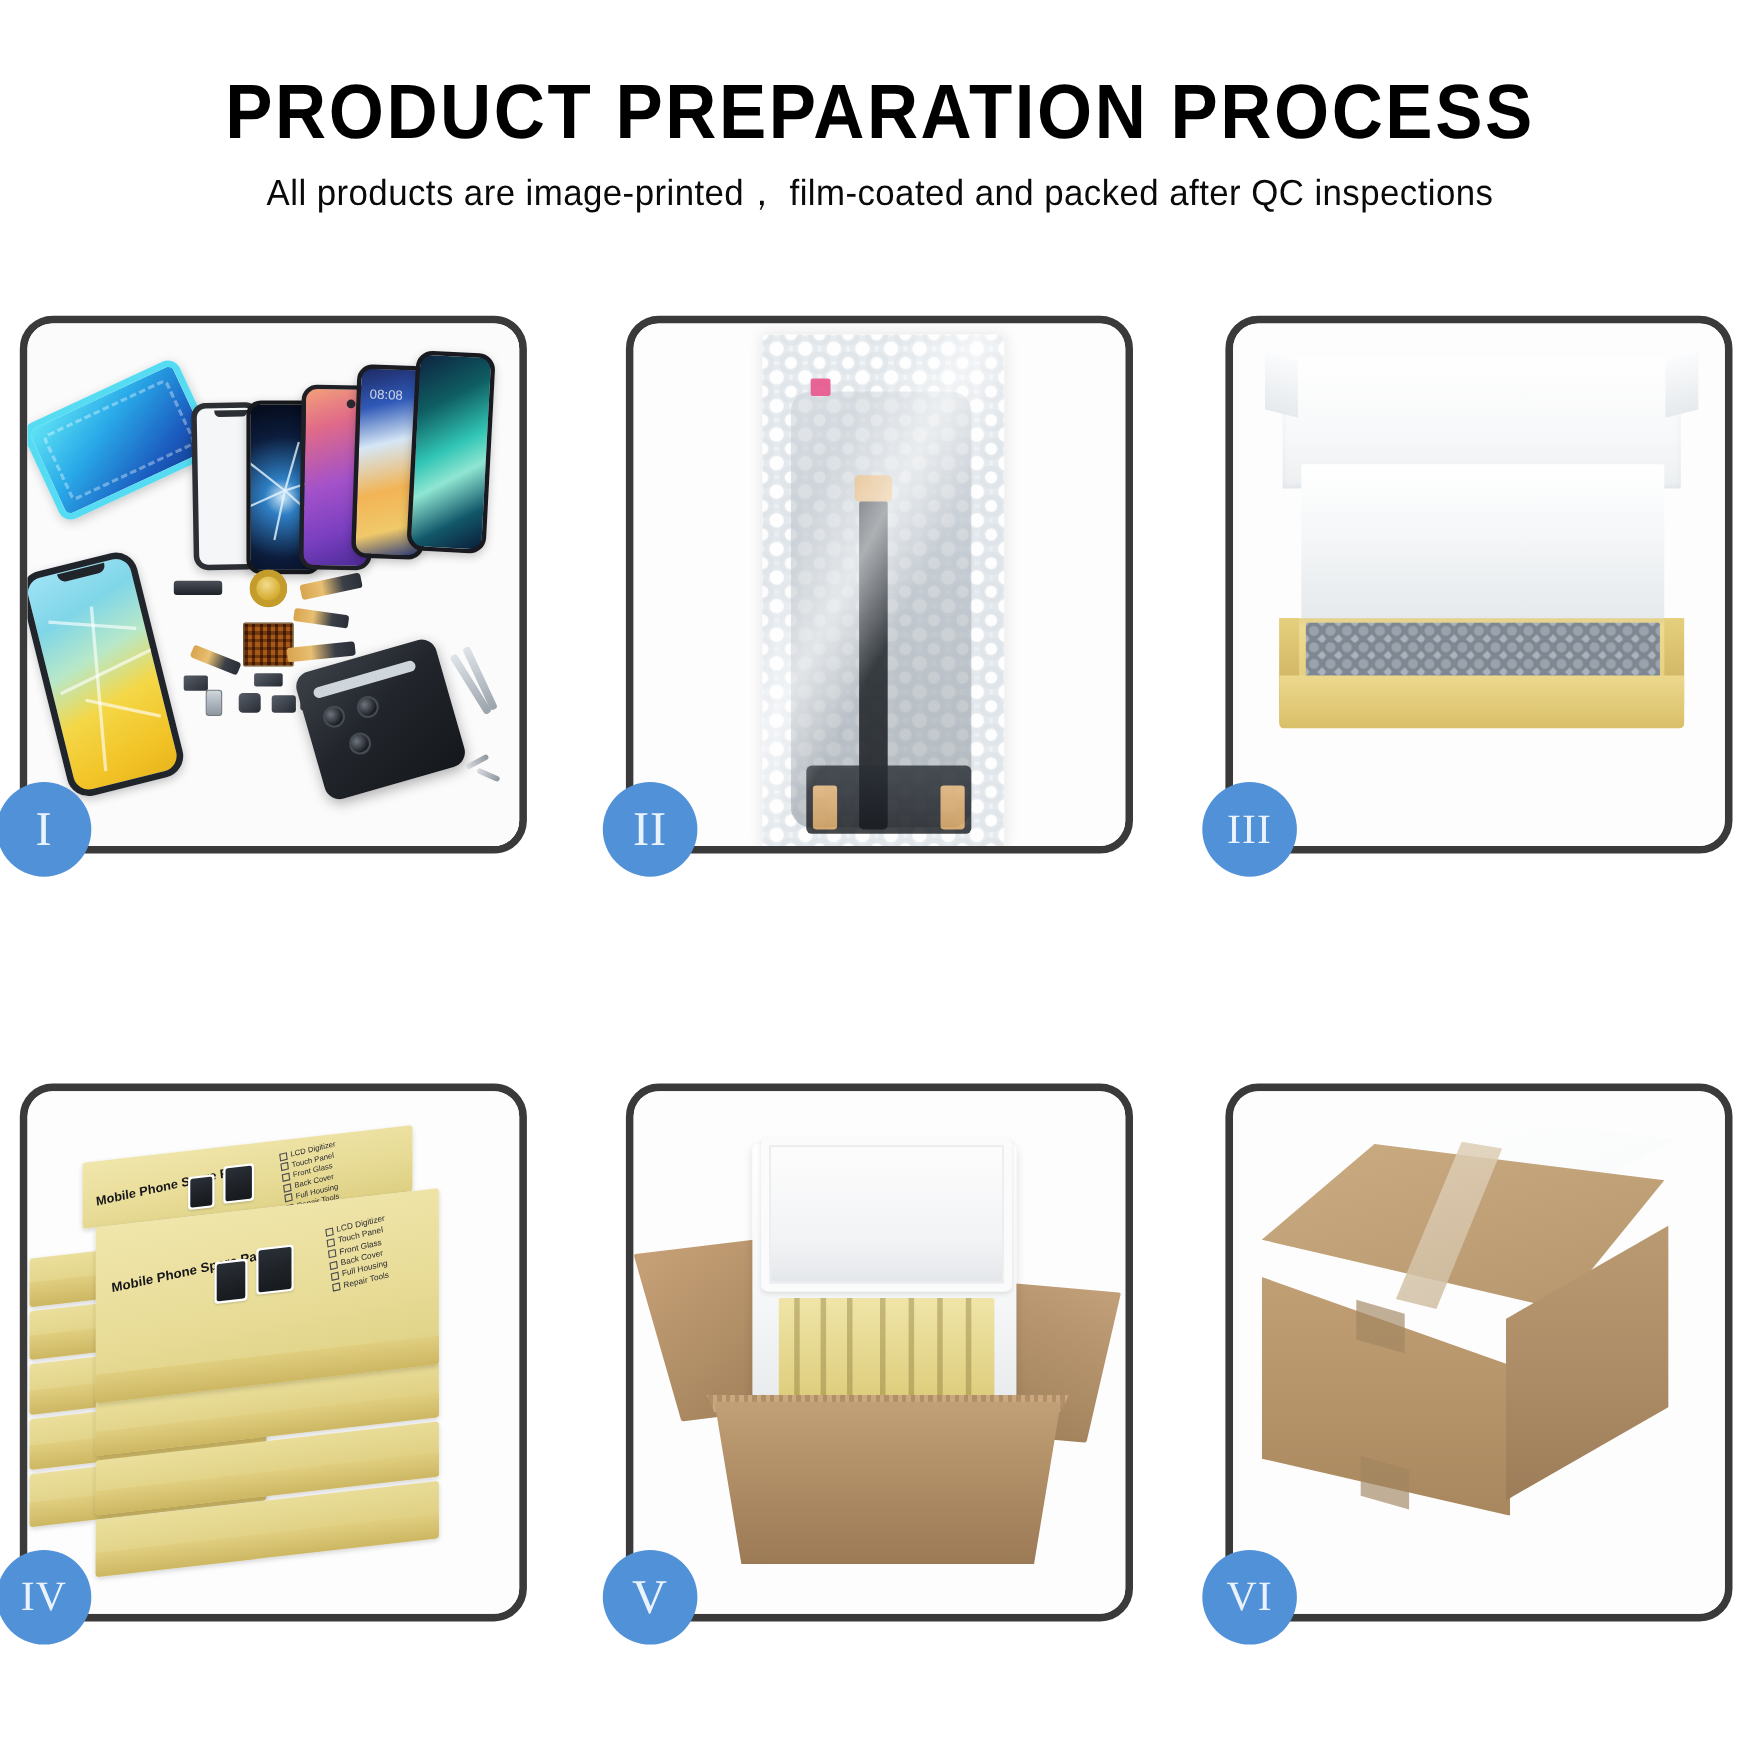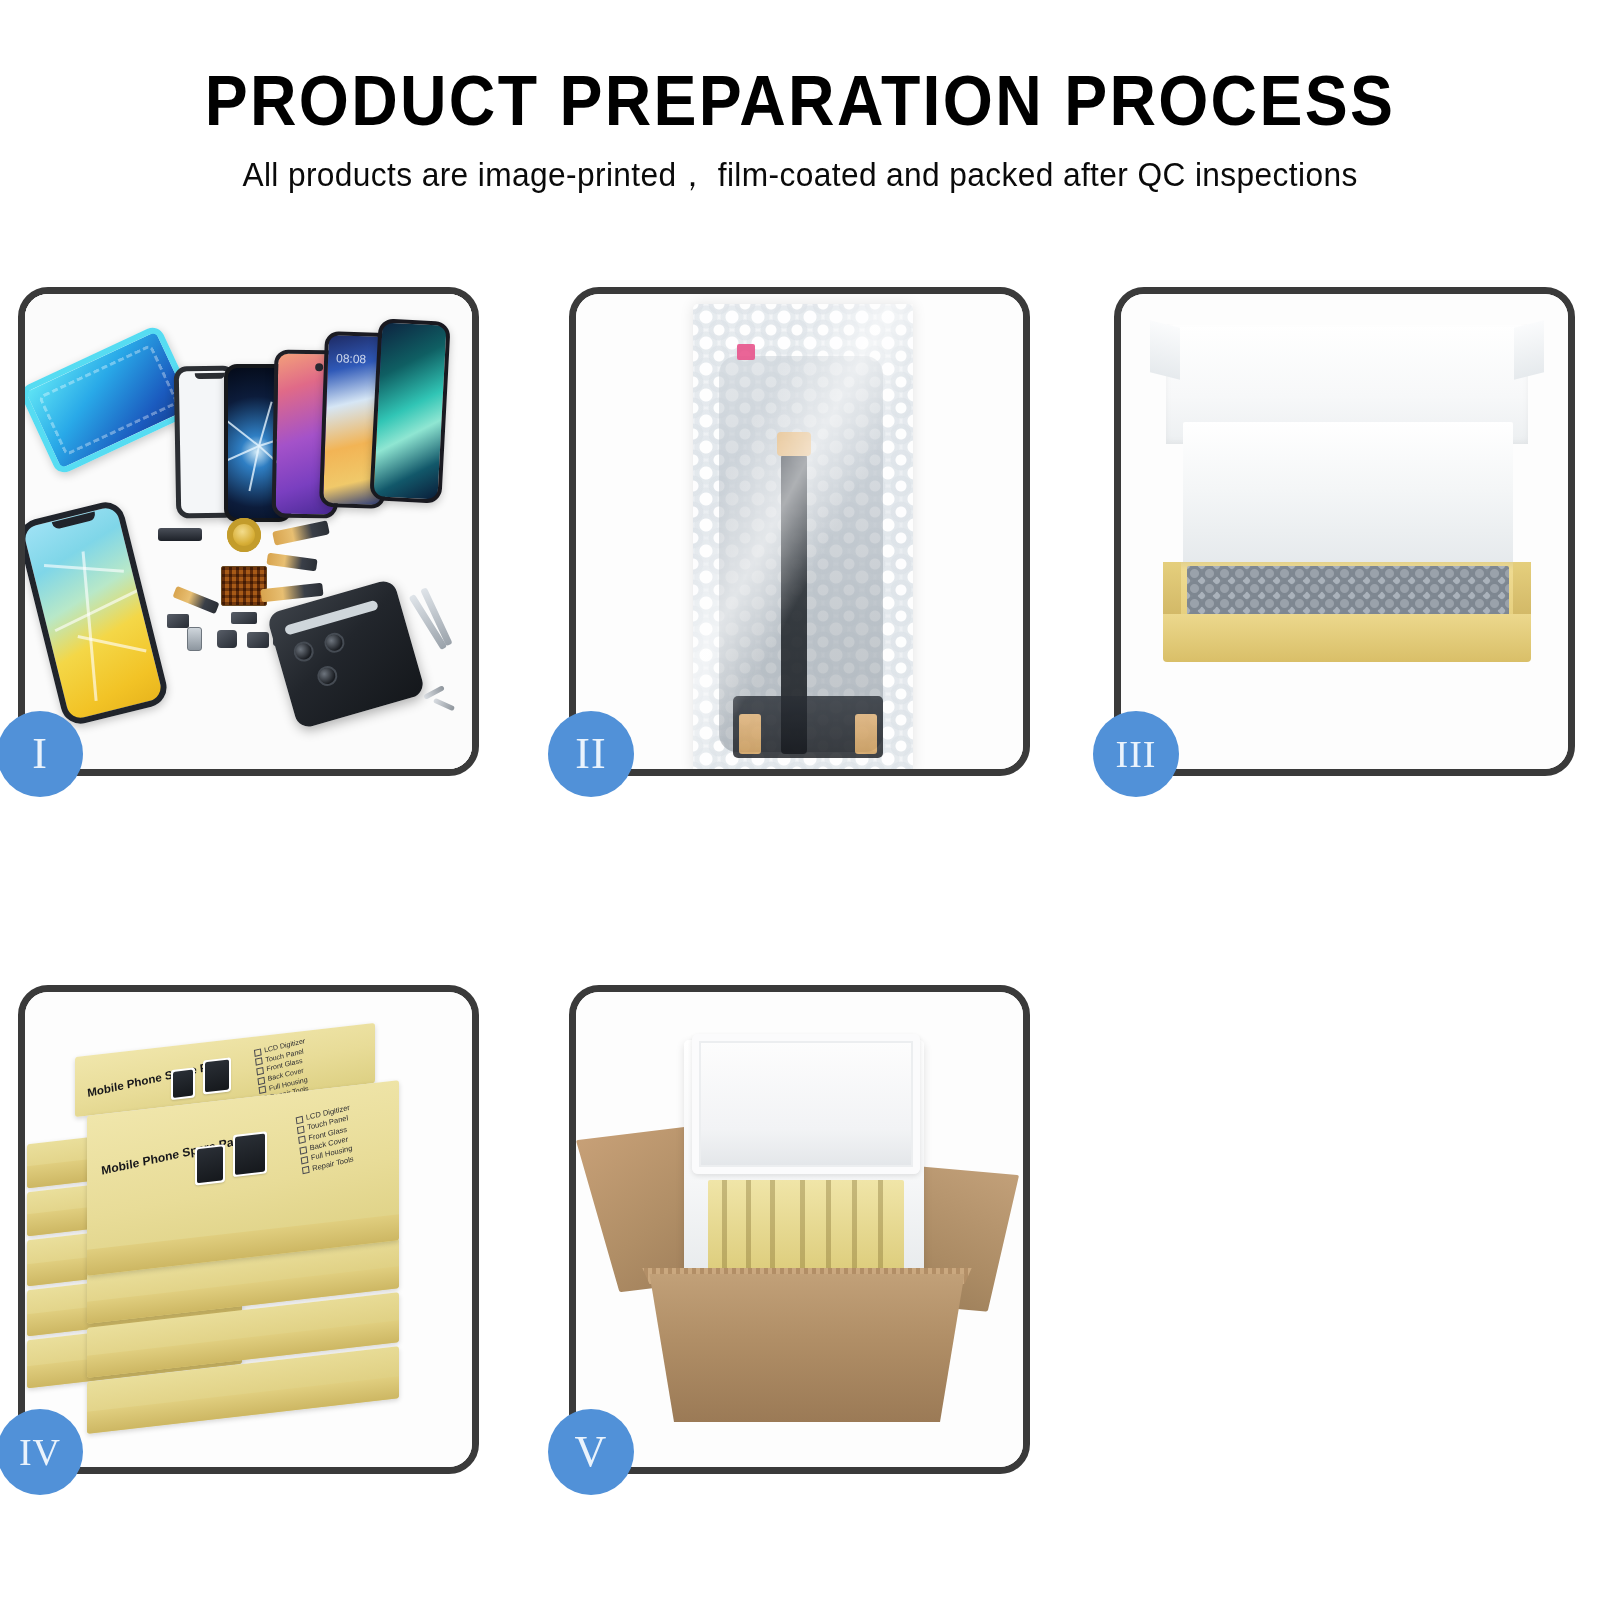--- a/index.html
+++ b/index.html
@@ -653,14 +653,26 @@
           <i style="left:118px"></i>
           <i style="left:144px"></i>
           <i style="left:170px"></i>
       </div>
       <div class="v-rim"></div>
       <div class="v-body"></div>
     </div>
     <div class="badge">V</div>
   </div>
 
+  <div class="panel p-r2 p-c3">
+    <div class="clip">
+      <div class="c-plastic"></div>
+      <div class="c-top"></div>
+      <div class="c-tape"></div>
+      <div class="c-front"></div>
+      <div class="c-side"></div>
+      <div class="c-tab" style="left:112px;top:196px;transform:skewY(16deg)"></div>
+      <div class="c-tab" style="left:116px;top:338px;transform:skewY(16deg)"></div>
+    </div>
+    <div class="badge wide">VI</div>
+  </div>
 
 </div>
 
 </body></html>

